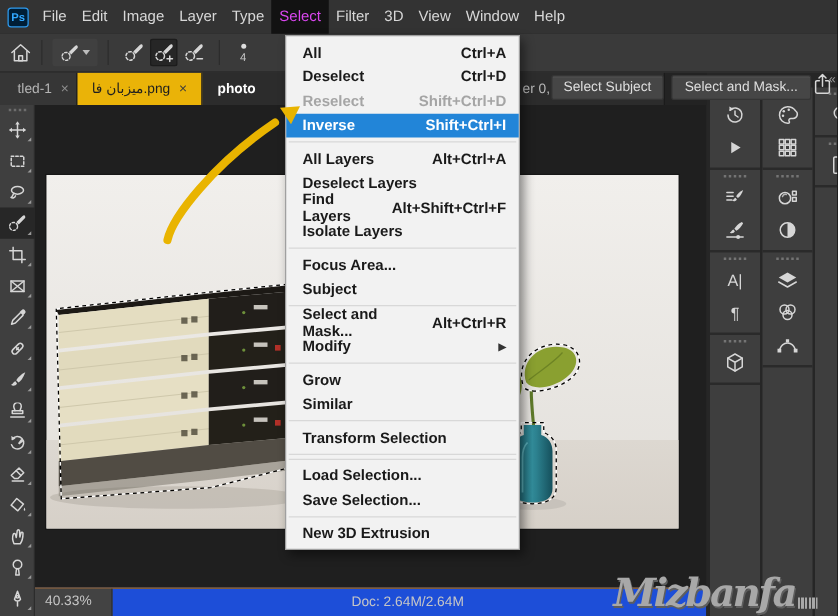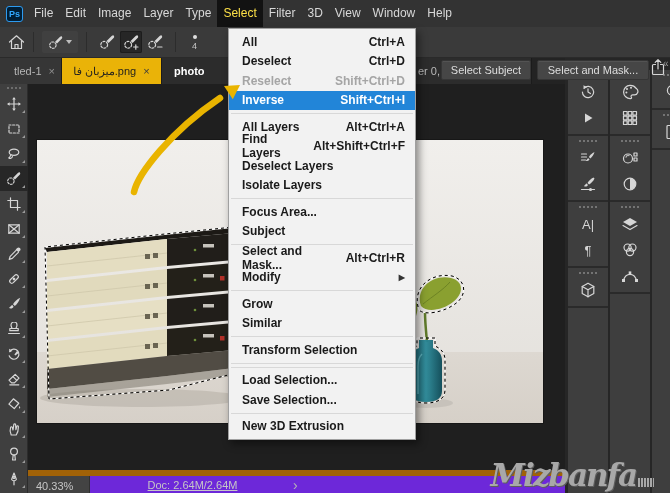--- a/index.html
+++ b/index.html
@@ -7,21 +7,21 @@
   .app { position:relative; width:670px; height:493px; background:#262626; overflow:hidden;
          font-family:"Liberation Sans", sans-serif; -webkit-font-smoothing:antialiased; }
 
   
   .menubar { position:absolute; left:0; top:0; width:670px; height:27px; background:#333333;
              display:flex; align-items:center; z-index:10; }
   .ps-logo { width:17px; height:16px; margin:0 5px 0 6px; background:#001e36; border:1px solid #2d9bf0;
              border-radius:3px; color:#31a8ff; font-size:9px; font-weight:bold; display:flex;
              align-items:center; justify-content:center; }
   .mb-item { padding:0 6px; height:27px; line-height:27px; font-size:12px; color:#d8d8d8; cursor:default; }
-  .mb-item.active { background:#121212; color:#fde047; }
+  .mb-item.active { background:#121212; color:#d946ef; }
 
   
   .optionsbar { position:absolute; left:0; top:27px; width:670px; height:31px; background:#3a3a3a;
                 border-bottom:1px solid #2a2a2a; display:flex; align-items:center; z-index:9; }
   .ob-home { margin-left:8px; display:grid; place-items:center; }
   .vsep { width:1px; height:20px; background:#2c2c2c; margin:0 8px; }
   .tool-current { width:36px; height:22px; background:#404040; border-radius:2px; display:flex;
                   align-items:center; justify-content:center; gap:3px; }
   .chev-down { width:0; height:0; border-left:3.5px solid transparent; border-right:3.5px solid transparent;
                border-top:4px solid #bdbdbd; }
@@ -66,25 +66,25 @@
   .tool svg .f, .picon svg .f, .obic .f { fill:#d6d6d6; stroke:none; }
   .tool svg .d, .obic .d { stroke-dasharray:2 1.6; }
 
   
   .canvas { position:absolute; left:28px; top:84px; width:537px; height:386px; background:#1f1f1f; z-index:1; }
   .doc { position:absolute; left:9px; top:56px; width:506px; height:283px; outline:1px solid rgba(0,0,0,.25); }
   .ants1 { stroke:#ffffff; stroke-width:1; fill:none; stroke-dasharray:3 3; }
   .ants2 { stroke:#000000; stroke-width:1; fill:none; stroke-dasharray:3 3; stroke-dashoffset:3; }
 
   
-  .statusbar { position:absolute; left:28px; top:470px; width:537px; height:23px; background:#6d28d9;
-               border-top:6px solid #a16207; display:flex; align-items:center; font-size:11px; color:#c6c6c6; z-index:4; }
+  .statusbar { position:absolute; left:28px; top:470px; width:537px; height:23px; background:#1d4ed8;
+               border-top:1px solid #a16207; display:flex; align-items:center; font-size:11px; color:#c6c6c6; z-index:4;justify-content:space-between; }
   .zoomfield { width:62px; height:100%; line-height:21px; padding-left:8px; background:#434343;
                border-right:1px solid #303030; }
-  .docinfo { margin-left:30px; width:145px; text-align:center;text-decoration:underline; }
+  .docinfo { margin-left:30px; width:145px; text-align:center; }
   .sb-chev { margin-left:28px; color:#b5b5b5; font-size:14px; line-height:20px; }
 
   
   .rightdock { position:absolute; left:565px; top:58px; width:105px; height:435px; background:#262626;
                overflow:hidden; z-index:4; }
   .dock-head { position:absolute; top:0; left:0; right:0; height:12px; color:#9b9b9b; font-size:10px; line-height:11px; }
   .dock-head span { position:absolute; top:0; }
   .dock-col { position:absolute; top:12px; width:40px; height:423px; background:#3e3e3e; }
   .col1 { left:3px; } .col2 { left:45px; } .col3 { left:87px; }
   .pgroup { border-bottom:2px solid #2a2a2a; padding-bottom:3px; }
@@ -547,25 +547,25 @@
     <div class="mi hl">
         <span>Inverse</span>
         <span class="ms">Shift+Ctrl+I</span>
       </div>
     <div class="msep"></div>
     <div class="mi">
         <span>All Layers</span>
         <span class="ms">Alt+Ctrl+A</span>
       </div>
     <div class="mi">
+        <span>Deselect Layers</span>
+      </div>
+    <div class="mi">
         <span>Find Layers</span>
         <span class="ms">Alt+Shift+Ctrl+F</span>
-      </div>
-    <div class="mi">
-        <span>Deselect Layers</span>
       </div>
     <div class="mi">
         <span>Isolate Layers</span>
       </div>
     <div class="msep"></div>
     <div class="mi">
         <span>Focus Area...</span>
       </div>
     <div class="mi">
         <span>Subject</span>

